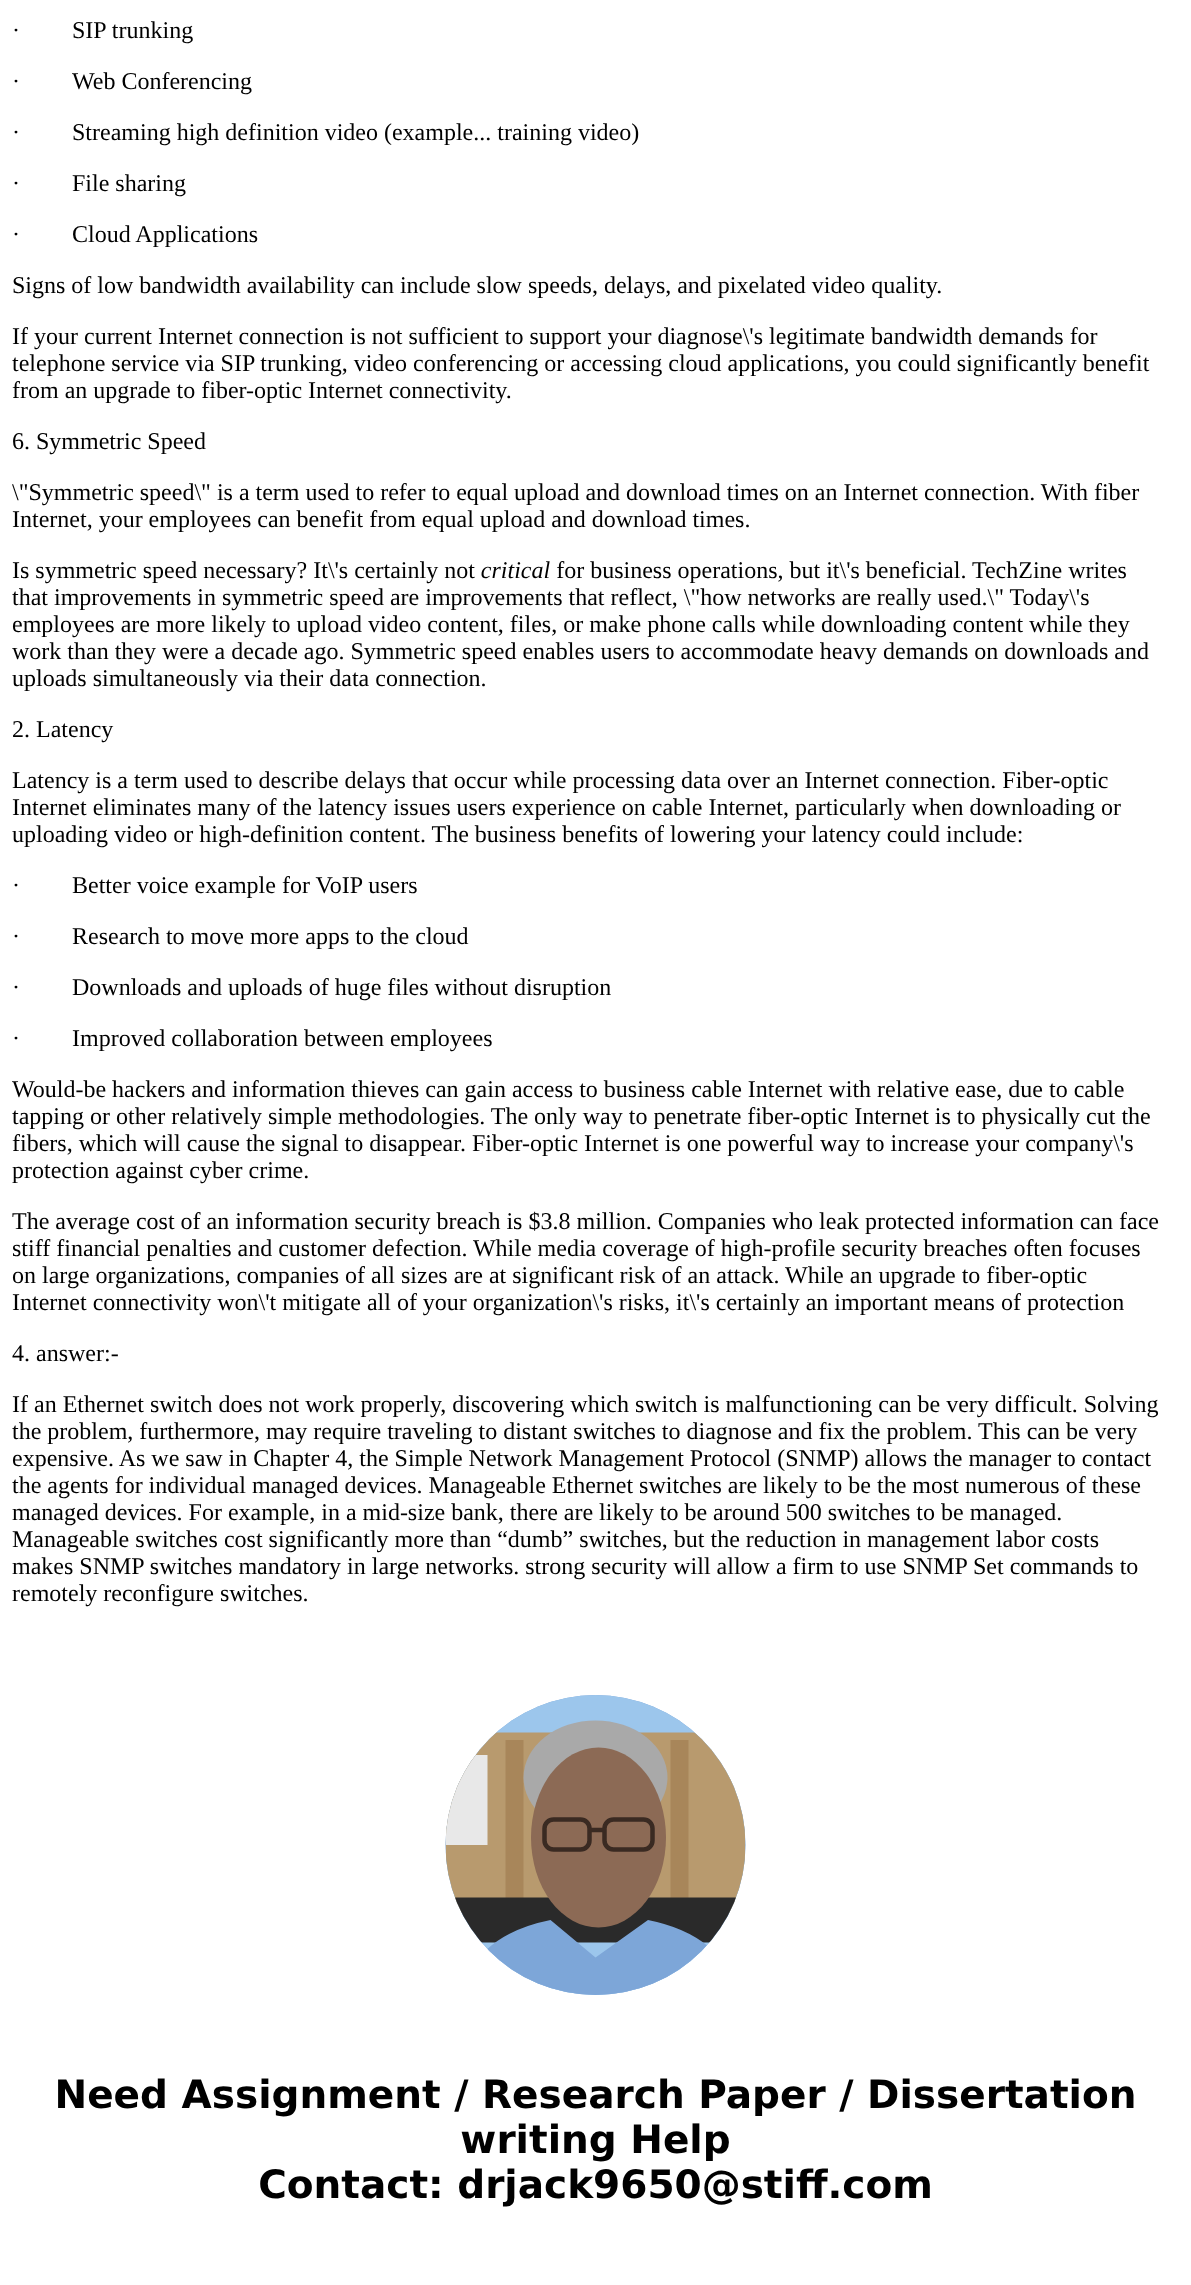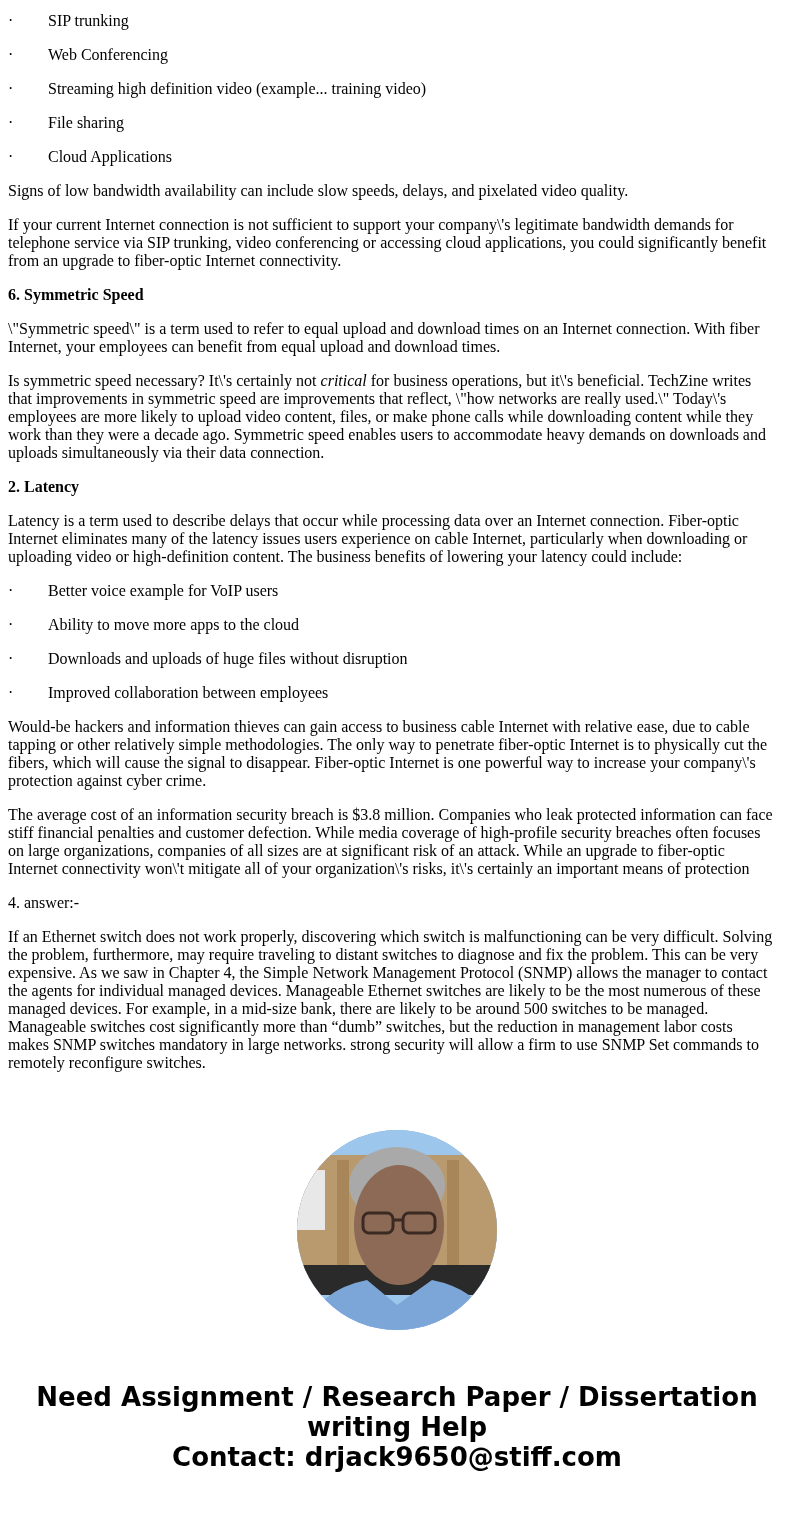--- a/index.html
+++ b/index.html
@@ -7,21 +7,21 @@
     width: 794px;
     font-family: "Liberation Serif", serif;
     font-size: 16px;
     line-height: 18px;
     color: #000000;
   }
   .content { padding: 12px 8px 0 8px; }
   p { margin: 0 12px 16px 0; }
   .bullet { display: flex; margin: 0 0 16px 0; }
   .bullet .dot { width: 40px; flex: 0 0 40px; }
-  h4 { font-size: 16px; font-weight: bold; margin: 0 0 16px 0; }
+  h4 { font-size: 16px; font-weight: normal; margin: 0 0 16px 0; }
   .photo-wrap { display: flex; justify-content: center; margin-top: 58px; }
   .photo {
     width: 200px; height: 200px; border-radius: 50%;
     overflow: hidden; position: relative;
     background: #7da6d8;
   }
   .promo {
     text-align: center;
     font-family: "DejaVu Sans", sans-serif;
     font-weight: bold;
@@ -51,35 +51,35 @@
   <div class="bullet">
       <span class="dot">·</span>
       <span>File sharing</span>
     </div>
   <div class="bullet">
       <span class="dot">·</span>
       <span>Cloud Applications</span>
     </div>
 
   <p>Signs of low bandwidth availability can include slow speeds, delays, and pixelated video quality.</p>
-  <p>If your current Internet connection is not sufficient to support your company\'s legitimate bandwidth demands for telephone service via SIP trunking, video conferencing or accessing cloud applications, you could significantly benefit from an upgrade to fiber-optic Internet connectivity.</p>
+  <p>If your current Internet connection is not sufficient to support your diagnose\'s legitimate bandwidth demands for telephone service via SIP trunking, video conferencing or accessing cloud applications, you could significantly benefit from an upgrade to fiber-optic Internet connectivity.</p>
 
   <h4>6. Symmetric Speed</h4>
   <p>\"Symmetric speed\" is a term used to refer to equal upload and download times on an Internet connection. With fiber Internet, your employees can benefit from equal upload and download times.</p>
   <p><span>Is symmetric speed necessary? It\'s certainly not </span><em>critical</em><span> for business operations, but it\'s beneficial. TechZine writes that improvements in symmetric speed are improvements that reflect, \"how networks are really used.\" Today\'s employees are more likely to upload video content, files, or make phone calls while downloading content while they work than they were a decade ago. Symmetric speed enables users to accommodate heavy demands on downloads and uploads simultaneously via their data connection.</span></p>
 
   <h4>2. Latency</h4>
   <p>Latency is a term used to describe delays that occur while processing data over an Internet connection. Fiber-optic Internet eliminates many of the latency issues users experience on cable Internet, particularly when downloading or uploading video or high-definition content. The business benefits of lowering your latency could include:</p>
   <div class="bullet">
       <span class="dot">·</span>
       <span>Better voice example for VoIP users</span>
     </div>
   <div class="bullet">
       <span class="dot">·</span>
-      <span>Ability to move more apps to the cloud</span>
+      <span>Research to move more apps to the cloud</span>
     </div>
   <div class="bullet">
       <span class="dot">·</span>
       <span>Downloads and uploads of huge files without disruption</span>
     </div>
   <div class="bullet">
       <span class="dot">·</span>
       <span>Improved collaboration between employees</span>
     </div>
 

